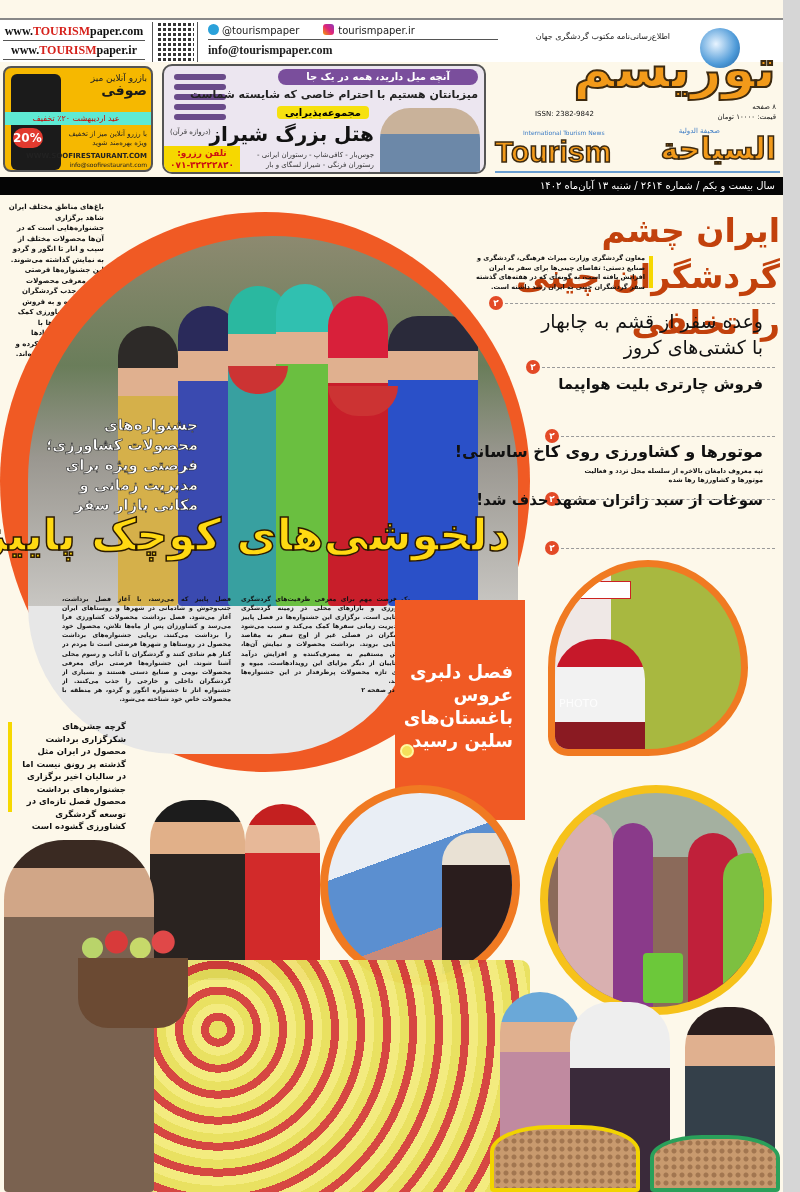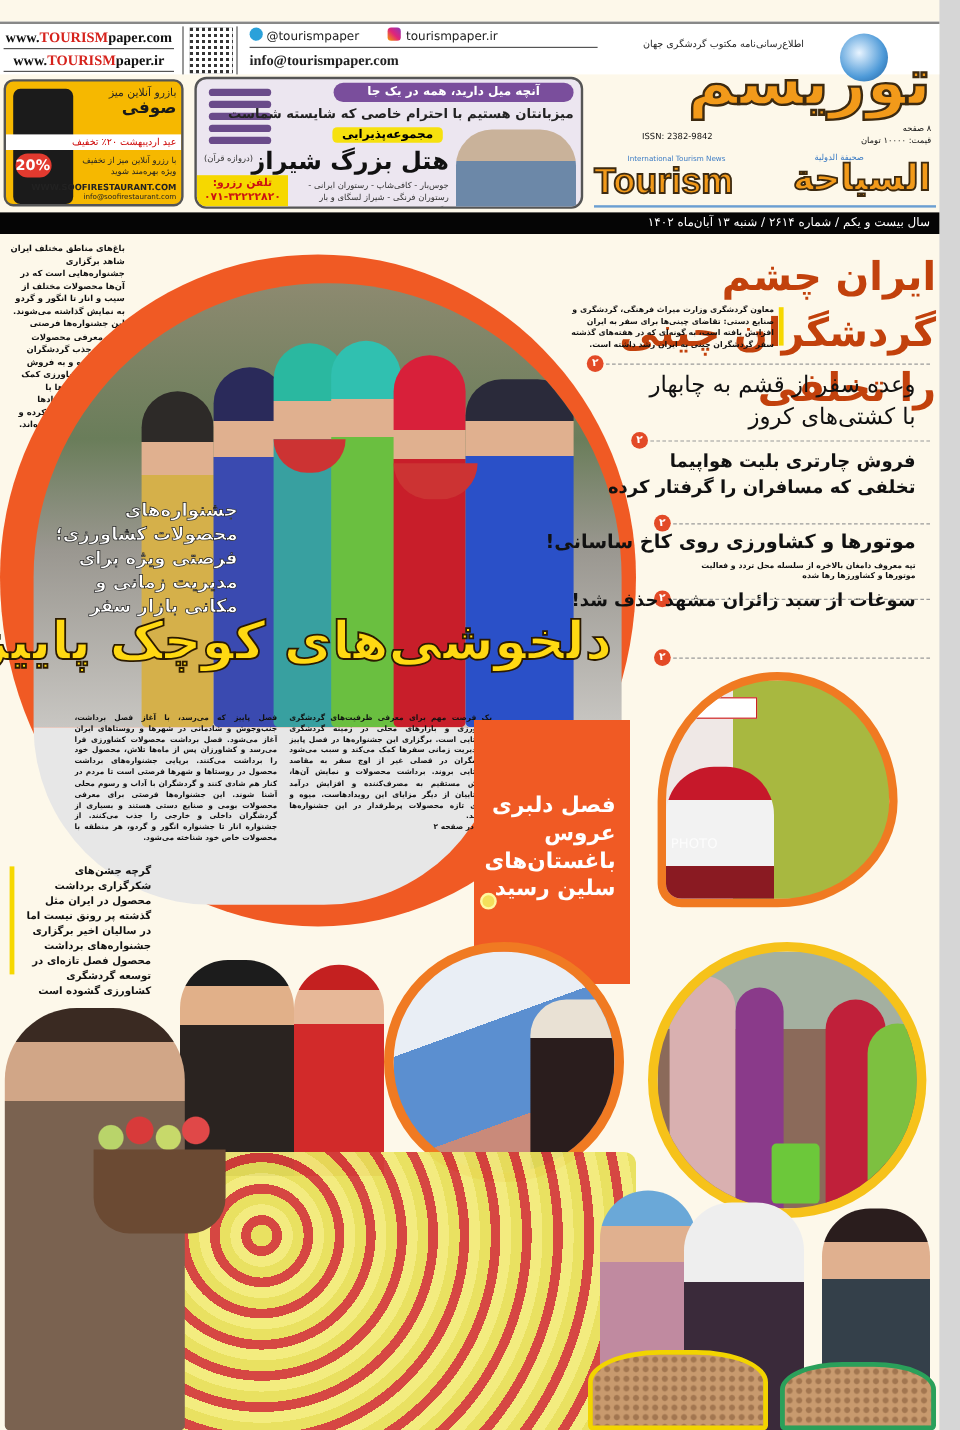--- a/index.html
+++ b/index.html
@@ -23,21 +23,21 @@
   .social .row2 { height: 20px; line-height: 20px; font-family: "Liberation Serif", serif; font-weight: bold; font-size: 12px; }
   .ico-tg { display:inline-block; width:11px; height:11px; border-radius:50%; background:#2aa1da; vertical-align:-1px; margin-right:3px; }
   .ico-ig { display:inline-block; width:11px; height:11px; border-radius:3px; background:linear-gradient(45deg,#f6a000,#e0247a,#8a3ab9); vertical-align:-1px; margin-right:4px; }
 
   
   .ad-sofi { position: absolute; left: 3px; top: 66px; width: 150px; height: 106px; background: #f6b800; border: 2px solid #555; border-radius: 8px; overflow: hidden; }
   .ad-sofi .phone { position: absolute; left: 6px; top: 6px; width: 50px; height: 96px; background: #1b1b1b; border-radius: 6px; }
   .ad-sofi .pct { position: absolute; left: 8px; top: 60px; width: 30px; height: 20px; background:#e23a2f; color:#fff; font-weight:bold; font-size:12px; border-radius: 10px; text-align:left; line-height:20px; }
   .ad-sofi .txt { position: absolute; right: 4px; top: 4px; width: 90px; font-size: 9px; text-align: right; direction: rtl; color: #222; line-height: 12px; }
   .ad-sofi .brand { font-size: 14px; font-weight: bold; color: #1a1a1a; }
-  .ad-sofi .whiteband { position:absolute; left:0; right:0; top:44px; height:13px; background:#ffffff; font-size:8px; direction:rtl; text-align:right; padding-right:4px; color:#c00; line-height:13px; }
+  .ad-sofi .whiteband { position:absolute; left:0; right:0; top:44px; height:13px; background:#5eead4; font-size:8px; direction:rtl; text-align:center; padding-right:4px; color:#c00; line-height:13px; }
   .ad-sofi .web { position:absolute; right:4px; bottom:10px; font-size:7px; font-weight:bold; color:#222; }
 
   .ad-hotel { position: absolute; left: 162px; top: 64px; width: 324px; height: 110px; background: #ece6f0; border: 2px solid #555; border-radius: 10px; overflow: hidden; direction: rtl; }
   .ad-hotel .pill { position: absolute; right: 6px; top: 3px; width: 200px; height: 16px; background: #7a4e9c; color: #fff; border-radius: 8px; font-size: 10px; text-align: center; line-height: 16px; font-weight: bold; }
   .ad-hotel .l2 { position: absolute; right: 6px; top: 22px; font-size: 11px; font-weight: bold; color: #222; }
   .ad-hotel .yel { position: absolute; right: 115px; top: 40px; background: #f6e10e; padding: 1px 8px; font-size: 10px; font-weight: bold; border-radius: 4px; }
   .ad-hotel .name { position: absolute; right: 110px; top: 56px; font-size: 20px; font-weight: bold; color: #111; }
   .ad-hotel .sub { position: absolute; right: 110px; top: 84px; font-size: 7px; color: #333; line-height: 10px; width: 120px; text-align: right; }
   .ad-hotel .phone { position: absolute; left: 0; bottom: 0; width: 76px; height: 26px; background: #f6d800; color: #c11; font-size: 9px; text-align: center; line-height: 12px; font-weight: bold; padding-top: 1px; }
   .ad-hotel .bldg { position: absolute; right: 4px; top: 42px; width: 100px; height: 66px; background: linear-gradient(180deg,#c9b29a 0 40%, #6c88a8 40% 100%); border-radius: 30px 30px 0 0; }
@@ -237,21 +237,20 @@
 
   <div class="h2 reg" style="top:308px;">
     <div>وعده سفر از قشم به چابهار</div>
     <div>با کشتی‌های کروز</div>
   </div>
   <div class="page-dot" style="left:526px;top:360px;">۲</div>
   <div class="dash" style="left:542px;top:367px;width:233px;"></div>
 
   <div class="h2 bold" style="top:373px;">
     <div>فروش چارتری بلیت هواپیما</div>
-    <div>تخلفی که مسافران را گرفتار کرده</div>
   </div>
   <div class="page-dot" style="left:545px;top:429px;">۲</div>
   <div class="dash" style="left:561px;top:436px;width:214px;"></div>
 
   <div class="h2 bold" style="top:441px;font-size:16px;">موتورها و کشاورزی روی کاخ ساسانی!</div>
   <div class="h2-sub" style="top:467px;width:200px;">تپه معروف دامغان بالاخره از سلسله محل تردد و فعالیت موتورها و کشاورزها رها شده</div>
   <div class="page-dot" style="left:545px;top:492px;">۲</div>
   <div class="dash" style="left:561px;top:499px;width:214px;"></div>
 
   <div class="h2 bold" style="top:489px;font-size:15px;">سوغات از سبد زائران مشهد حذف شد!</div>

